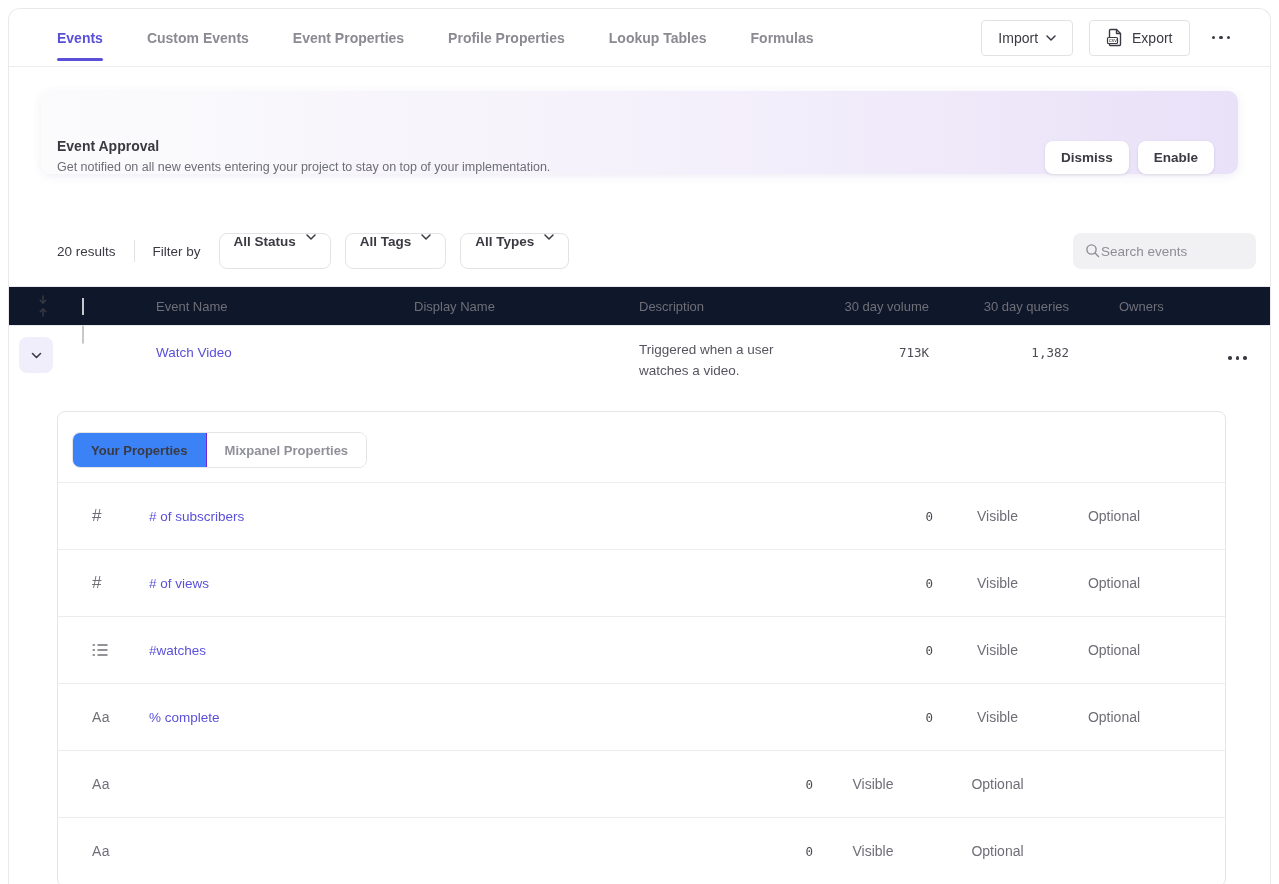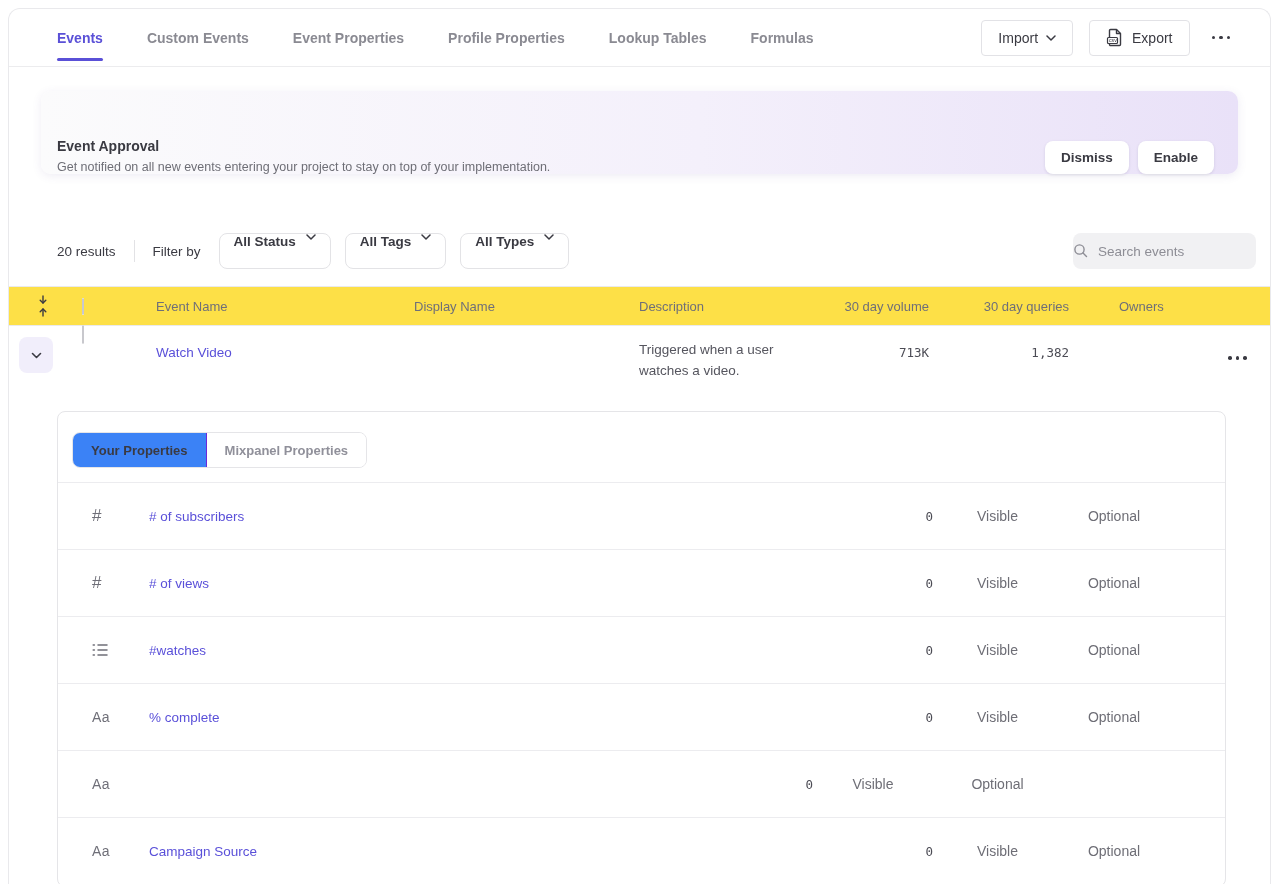--- a/index.html
+++ b/index.html
@@ -40,28 +40,28 @@
   
   .filter-row { margin-top:59px; height:36px; display:flex; align-items:center; padding-left:48px; }
   .results-count { font-size:13.5px; font-weight:400; }
   .vdivider { width:1px; height:22px; background:#e2e2e5; margin:0 18px; }
   .filter-by { font-size:13.5px; font-weight:500; margin-right:18px; }
   .pills { display:flex; gap:14px; }
   .pill { display:inline-flex; gap:10px; height:36px; padding:0 14px;
     border:1px solid #e3e3e6; border-radius:8px; background:#fff; font-size:13.5px;
     font-weight:600; color:#3a3a42; cursor:pointer; }
   .search { margin-left:auto; margin-right:14px; width:183px; height:36px; background:#f1f1f3;
-    border-radius:8px; display:flex; align-items:center; gap:9px; padding:0 0; }
+    border-radius:8px; display:flex; align-items:center; padding:0 12px; }
   .search input { border:none; outline:none; background:transparent; font-size:13.5px;
     font-family:"Liberation Sans",sans-serif; color:#3a3a42; width:130px; }
   .search input::placeholder { color:#8d8d95; }
 
   
   .tgrid { display:grid; grid-template-columns:68px 62px 258px 225px 182px 130px 140px 120px 1fr; }
-  .thead { margin-top:17px; height:40px; background:#fde047; border-top:1px solid #eaeaec;
+  .thead { margin-top:17px; height:40px; background:#0f172a; border-top:1px solid #eaeaec;
     border-bottom:1px solid #eaeaec; align-items:center; color:#6f6f78; font-size:13px; }
   .th-pad { padding-left:17px; }
   .num-col { text-align:right; padding-right:5px; }
   .owners-col { padding-left:45px; }
   .collapse-cell { display:flex; justify-content:center; }
 
   .event-row { height:85px; }
   .expand-btn { margin:11px 0 0 10px; width:34px; height:36px; border-radius:8px; border:none;
     background:#f1eefb; display:flex; align-items:center; justify-content:center; cursor:pointer; }
   .checkbox { width:18px; height:18px; border:1.5px solid #c8c8cd; border-radius:4px;
@@ -283,21 +283,20 @@
     <div class="prop-row">
       <div class="prop-icon aa">Aa</div>
       <div class="prop-count mono">0</div>
       <div class="prop-meta">Visible</div>
       <div class="prop-meta">Optional</div>
       <div></div>
     </div>
 
     <div class="prop-row">
       <div class="prop-icon aa">Aa</div>
-      <div class="prop-name">Campaign Source</div>
       <div class="prop-count mono">0</div>
       <div class="prop-meta">Visible</div>
       <div class="prop-meta">Optional</div>
       <div></div>
     </div>
   </div>
 
 </div>
 
 </body></html>

